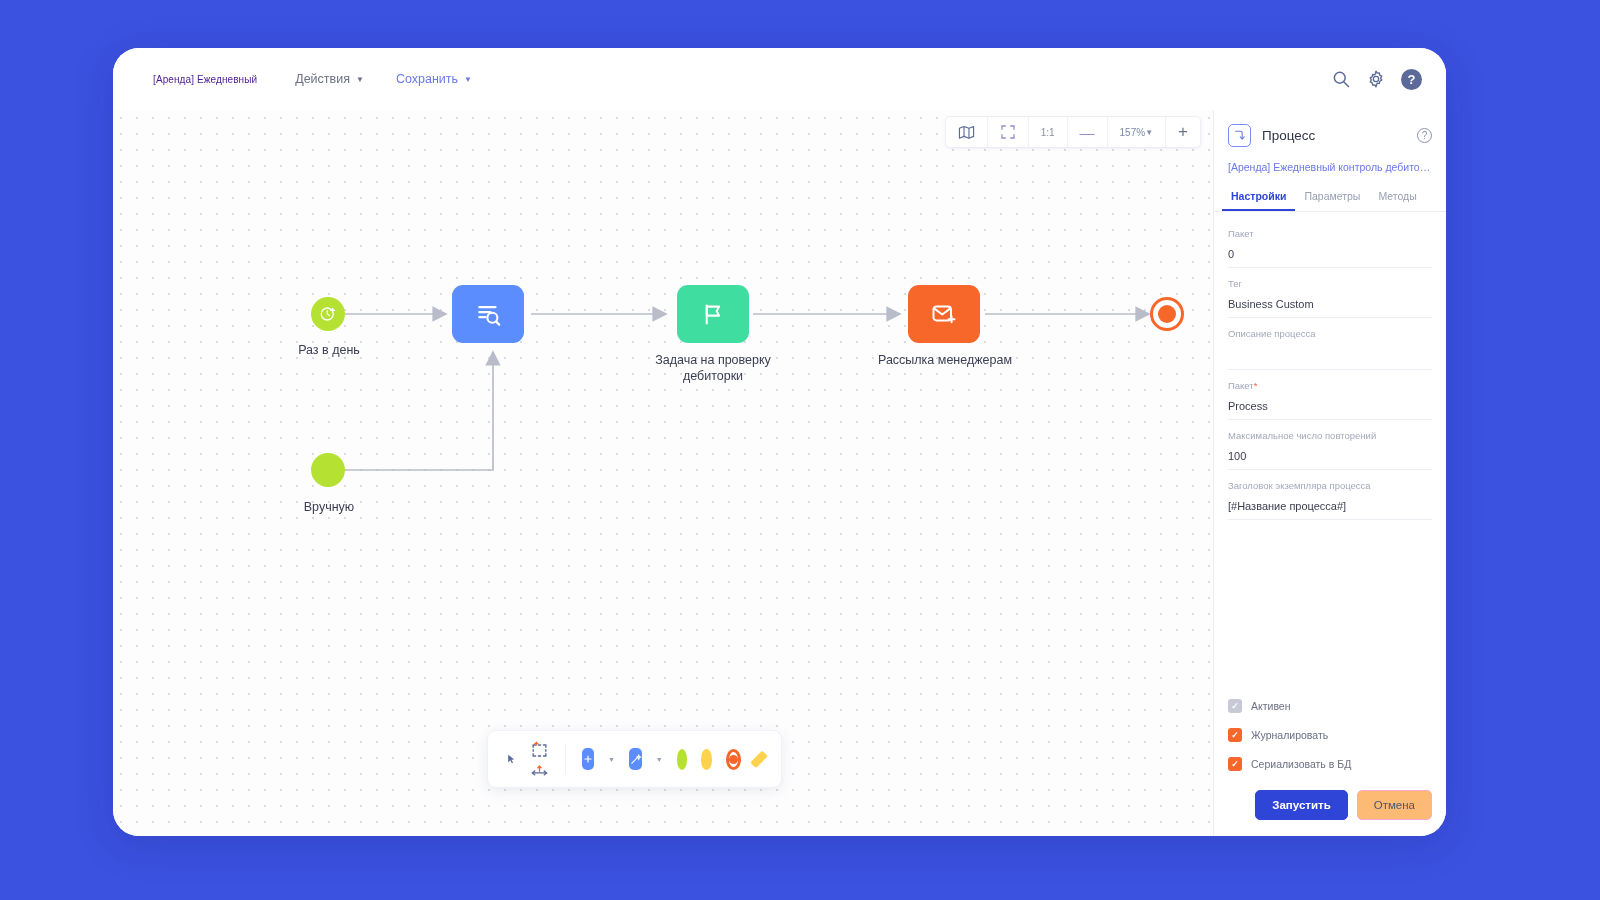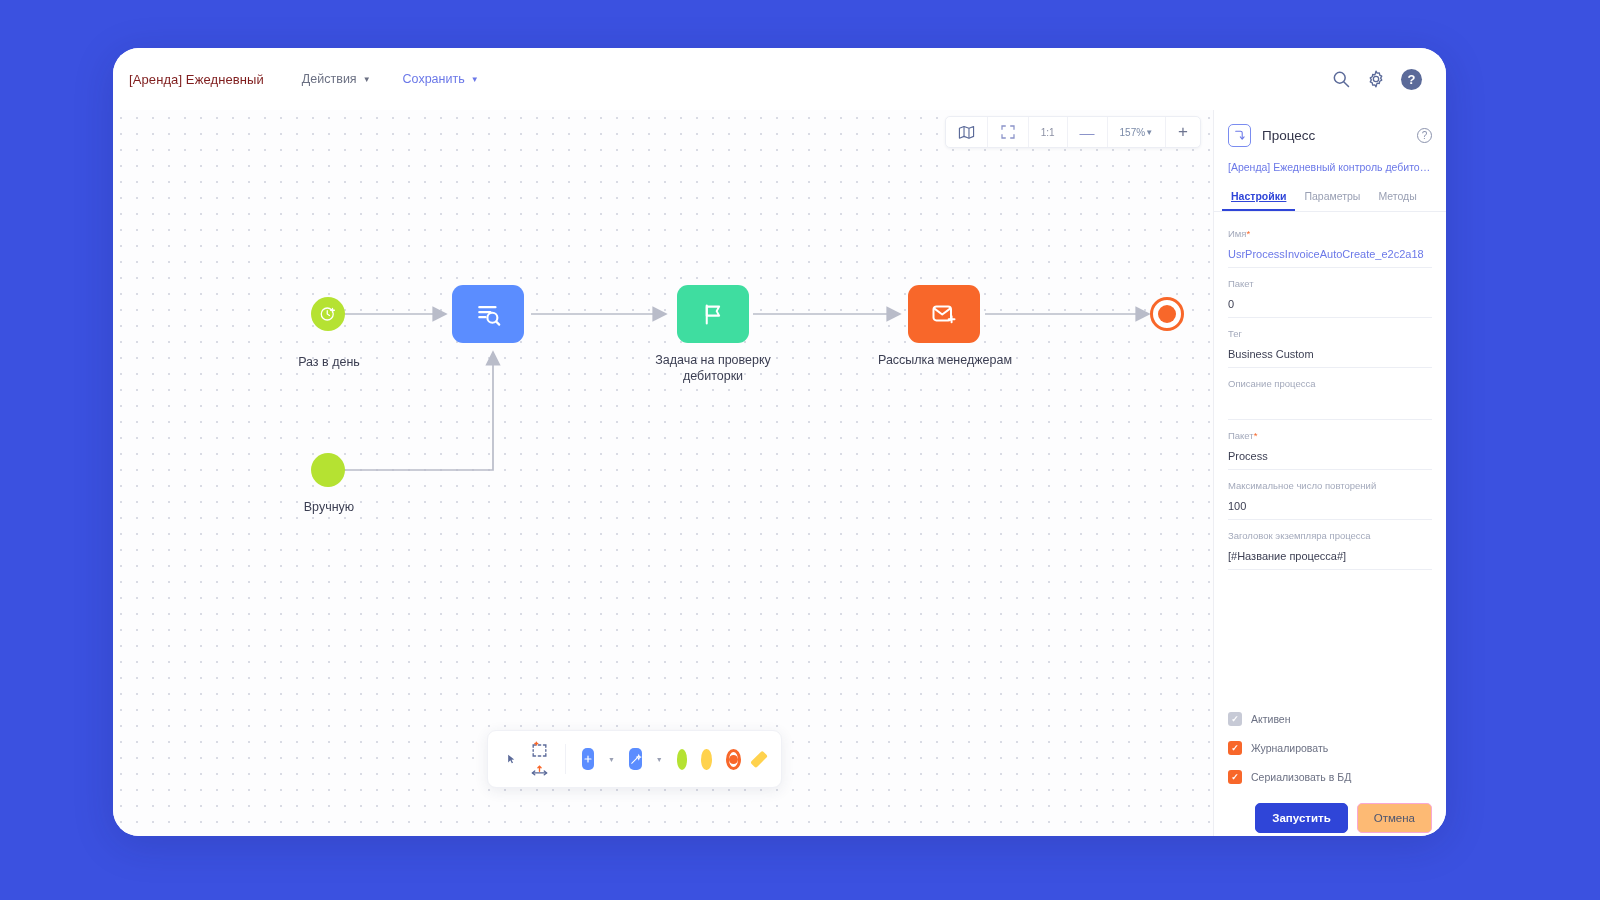--- a/index.html
+++ b/index.html
@@ -19,22 +19,22 @@
     box-shadow: 0 8px 40px rgba(20,30,90,.18);
   }
   
   .hdr {
     position: absolute; left: 0; top: 0; right: 0; height: 62px;
     background: #fff;
     display: flex; align-items: center;
     padding: 0 24px 0 12px;
   }
   .hdr-title {
-    font-size: 13px; color: #7f1d1d; letter-spacing: .1px;
-    margin-left: 4px; white-space: nowrap;
+    font-size: 10px; color: #4c1d95; letter-spacing: .1px;
+    margin-left: 28px; white-space: nowrap;
   }
   .hdr-menu {
     margin-left: 38px; font-size: 12.5px; color: #6b7083;
     display: flex; align-items: center; gap: 6px; cursor: pointer;
   }
   .hdr-menu.primary { color: #6b78e8; margin-left: 32px; }
   .caret { font-size: 8px; line-height: 1; position: relative; top: 1px; }
   .hdr-right { margin-left: auto; display: flex; align-items: center; gap: 15px; }
   .ic { width: 20px; height: 20px; display: block; cursor: pointer; }
   .help-circle {
@@ -125,39 +125,39 @@
   }
   .panel-sub {
     padding: 4px 14px 0 14px; font-size: 10.5px; color: #6b78e8;
     white-space: nowrap; overflow: hidden; text-overflow: ellipsis;
   }
   .tabs { display: flex; margin: 12px 0 0 0; border-bottom: 1px solid #eceef4; padding: 0 8px; }
   .tab {
     font-size: 10.5px; color: #9aa0b4; padding: 5px 9px 7px 9px; cursor: pointer;
     border-bottom: 2px solid transparent; white-space: nowrap;
   }
-  .tab.active { color: #2f45d8; font-weight: bold; border-bottom-color: #2f45d8; text-decoration: underline; }
+  .tab.active { color: #2f45d8; font-weight: bold; border-bottom-color: #2f45d8; }
   .fields { flex: 1; overflow: hidden; padding: 6px 14px 0 14px; }
   .field { padding-top: 10px; border-bottom: 1px solid #eceef4; padding-bottom: 5px; }
   .field.tall { min-height: 52px; }
   .f-lbl { font-size: 9.5px; color: #a3a9bb; }
   .f-lbl .req { color: #f8672a; }
   .f-val { font-size: 11px; color: #3b3e52; margin-top: 9px; min-height: 14px; }
   .f-val.link { color: #6b78e8; }
   .checks { padding: 14px 14px 0 14px; }
   .chk-row { display: flex; align-items: center; margin-bottom: 15px; cursor: pointer; }
   .chk {
     width: 14px; height: 14px; border-radius: 3px;
     display: flex; align-items: center; justify-content: center;
     color: #fff; font-size: 9px; font-weight: bold;
   }
   .chk.on { background: #f8672a; }
   .chk.dis { background: #c7cad6; }
   .chk-lbl { font-size: 10.5px; color: #6b7083; margin-left: 9px; }
-  .panel-foot { padding: 4px 14px 3px 14px; display: flex; gap: 9px; justify-content: flex-end; }
+  .panel-foot { padding: 4px 14px 16px 14px; display: flex; gap: 9px; justify-content: flex-end; }
   .btn {
     font-size: 11.5px; border-radius: 5px; padding: 8px 16px; cursor: pointer;
     font-family: "Liberation Sans", sans-serif;
   }
   .btn.primary { background: #2f45d8; color: #fff; border: 1px solid #2f45d8; font-weight: bold; }
   .btn.ghost { background: #fdba74; color: #4c5570; border: 1px solid #f9a8d4; }
 </style>
 </head>
 <body>
 
@@ -234,21 +234,21 @@
       <path d="M232,360 L380,360 L380,242" fill="none" stroke="#b9bcc9" stroke-width="1.7" marker-end="url(#ah)"></path>
     </svg>
 
     <div class="circ-start" style="left:198px;top:187px;">
       <svg width="18" height="18" viewBox="0 0 24 24" fill="none" stroke="#fff" stroke-width="1.7" stroke-linecap="round">
         <circle cx="11" cy="12" r="8"></circle>
           <path d="M11 7.5V12l3 2"></path>
           <path d="M18 4.5v5M15.5 7h5"></path>
       </svg>
     </div>
-    <div class="node-lbl" style="left:148px;top:244px;width:136px;">Раз в день</div>
+    <div class="node-lbl" style="left:148px;top:232px;width:136px;">Раз в день</div>
 
     <div class="box-node" style="left:339px;top:175px;background:#5b8dff;">
       <svg width="30" height="30" viewBox="0 0 24 24" fill="none" stroke="#fff" stroke-width="1.7" stroke-linecap="round">
         <line x1="5" y1="6.5" x2="18" y2="6.5"></line>
           <line x1="5" y1="10.5" x2="14" y2="10.5"></line>
         <line x1="5" y1="14.5" x2="10" y2="14.5"></line>
         <circle cx="15.5" cy="15" r="4"></circle>
           <line x1="18.6" y1="18.1" x2="21" y2="20.5"></line>
       </svg>
     </div>
@@ -345,26 +345,20 @@
     <div class="panel-sub">[Аренда] Ежедневный контроль дебиторской за…</div>
 
     <div class="tabs">
       <div class="tab active">Настройки</div>
       <div class="tab">Параметры</div>
       <div class="tab">Методы</div>
     </div>
 
     <div class="fields">
 
-      <div class="field">
-        <div class="f-lbl">
-          <span>Имя</span><span class="req">*</span>
-        </div>
-        <div class="f-val link">UsrProcessInvoiceAutoCreate_e2c2a18</div>
-      </div>
 
       <div class="field">
         <div class="f-lbl">Пакет</div>
         <div class="f-val">0</div>
       </div>
 
       <div class="field">
         <div class="f-lbl">Тег</div>
         <div class="f-val">Business Custom</div>
       </div>

